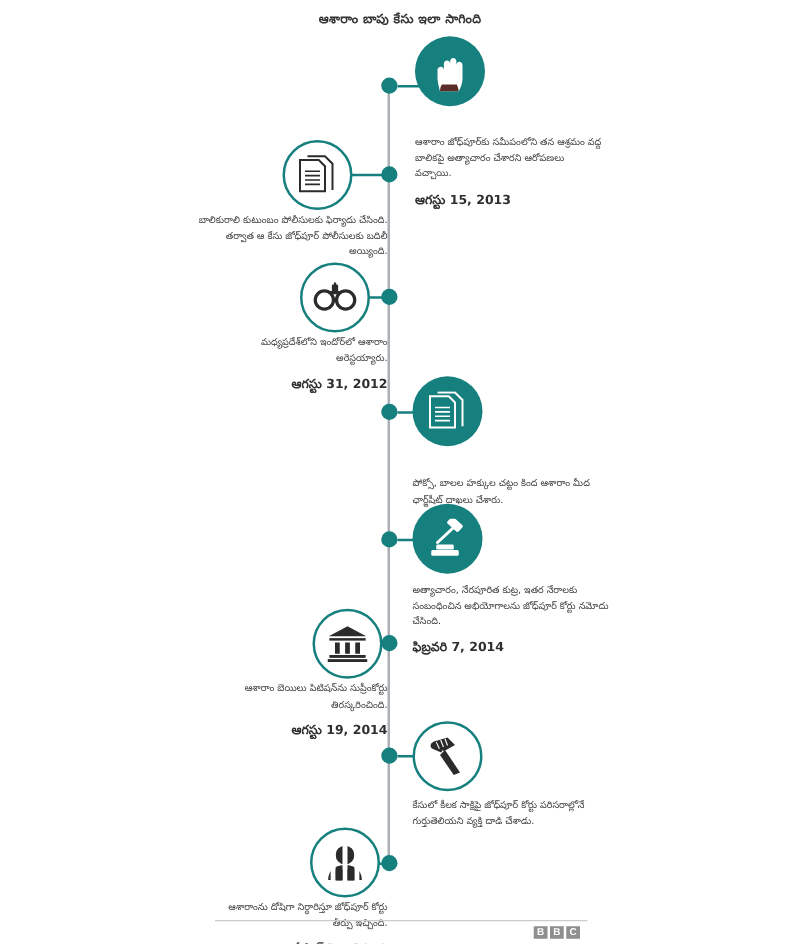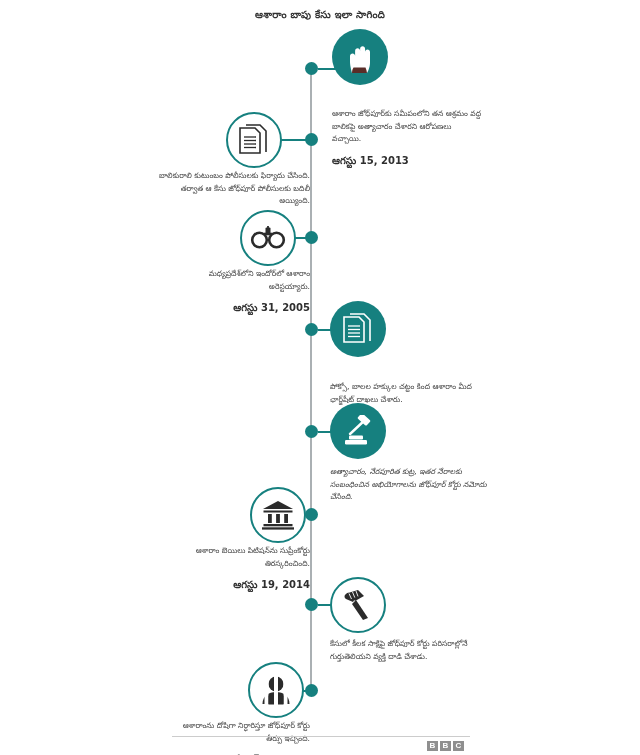--- a/index.html
+++ b/index.html
@@ -157,21 +157,21 @@
       <svg width="36" height="26" viewBox="0 0 36 26">
         <circle cx="9.5" cy="15" r="7.3" fill="#ffffff" stroke="#2b2b2b" stroke-width="2.6"></circle>
         <circle cx="26.5" cy="15" r="7.3" fill="#ffffff" stroke="#2b2b2b" stroke-width="2.6"></circle>
         <path d="M14 9 L22 9" stroke="#2b2b2b" stroke-width="2.6"></path>
         <rect x="15.5" y="2.5" width="5" height="6.5" rx="1" fill="#2b2b2b"></rect>
         <path d="M18 1 L18 3.5" stroke="#2b2b2b" stroke-width="1.8"></path>
       </svg>
     </div>
     <div class="body" style="left:168px; top:250px; width:142px;">
       <span>మధ్యప్రదేశ్‌లోని ఇందోర్‌లో ఆశారాం అరెస్టయ్యారు.</span>
-      <span class="date">ఆగస్టు 31, 2005</span>
+      <span class="date">ఆగస్టు 31, 2012</span>
     </div>
   </div>
 
   <div class="event side-right">
     <div class="dot" style="top:323px;"></div>
     <div class="connector" style="left:318px; top:329px; width:20px;"></div>
     <div class="icon-circle filled" style="left:330px; top:301px;">
       <svg width="30" height="32" viewBox="0 0 30 32">
         <path d="M1 4 h15 l5 5 v20 h-20 z" fill="#16807f" stroke="#ffffff" stroke-width="1.6"></path>
         <path d="M7 1 h14 l6 6 v21" fill="none" stroke="#ffffff" stroke-width="1.6"></path>
@@ -194,22 +194,23 @@
     <div class="icon-circle filled" style="left:330px; top:403px;">
       <svg width="34" height="32" viewBox="0 0 34 32">
         <g stroke="#ffffff" stroke-width="2.4" stroke-linecap="round" fill="none">
           <line x1="9" y1="19" x2="24" y2="5"></line>
         </g>
         <rect x="17" y="1" width="12" height="7" rx="1.4" transform="rotate(42 23 4.5)" fill="#ffffff"></rect>
         <rect x="4" y="25" width="22" height="4.5" rx="1.2" fill="#ffffff"></rect>
         <rect x="8" y="20.5" width="14" height="4" rx="1" fill="#ffffff"></rect>
       </svg>
     </div>
-    <div class="body" style="left:330px; top:448px; width:160px;font-style:italic;">
+    <div class="body" style="left:330px; top:448px; width:160px;">
       <span>అత్యాచారం, నేరపూరిత కుట్ర, ఇతర నేరాలకు సంబంధించిన అభియోగాలను జోధ్‌పూర్ కోర్టు నమోదు చేసింది.</span>
+      <span class="date">ఫిబ్రవరి 7, 2014</span>
     </div>
   </div>
 
   <div class="event side-left">
     <div class="dot" style="top:508px;"></div>
     <div class="connector" style="left:281px; top:514px; width:26px;"></div>
     <div class="icon-circle outline" style="left:250px; top:487px;">
       <svg width="32" height="30" viewBox="0 0 32 30">
         <path d="M16 1 L31 9 L1 9 Z" fill="#2b2b2b"></path>
         <rect x="1.5" y="10.5" width="29" height="2" fill="#2b2b2b"></rect>

